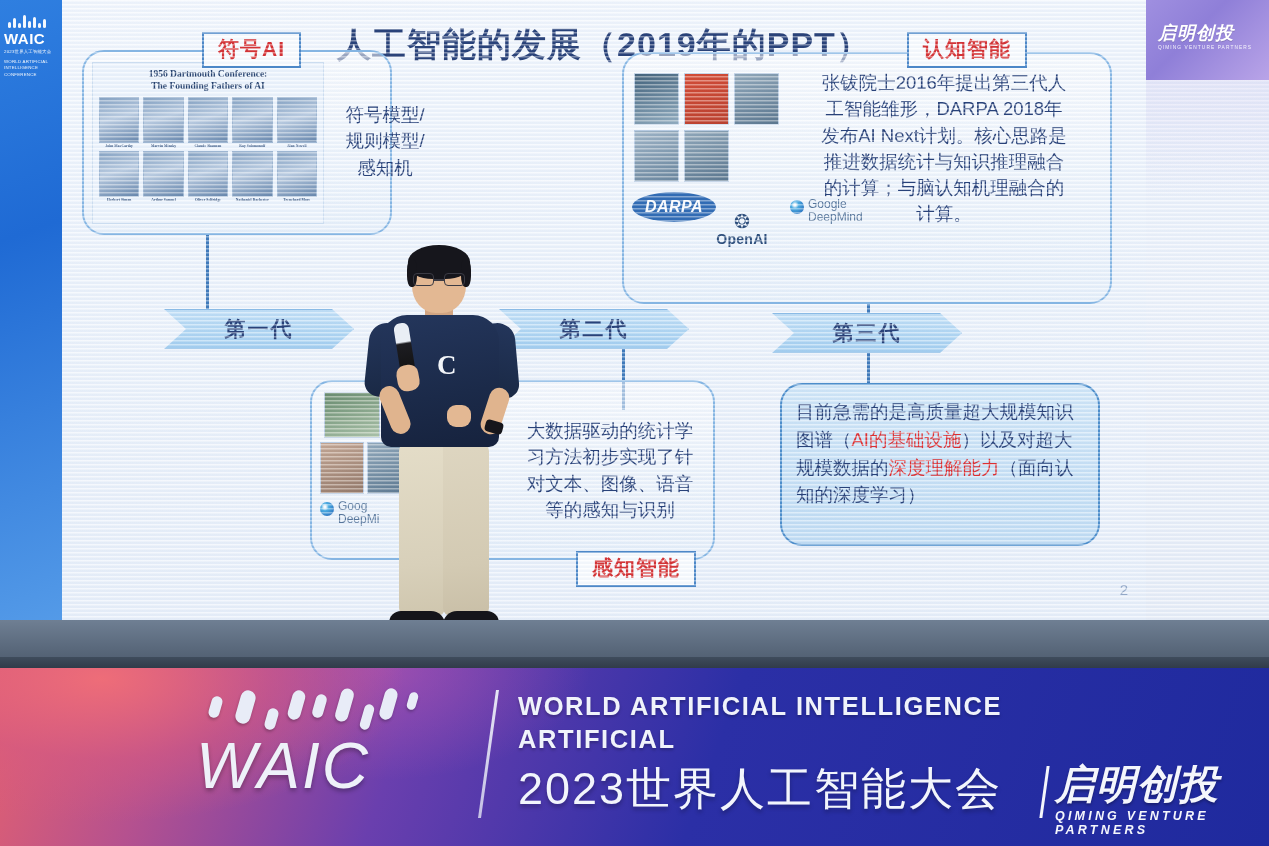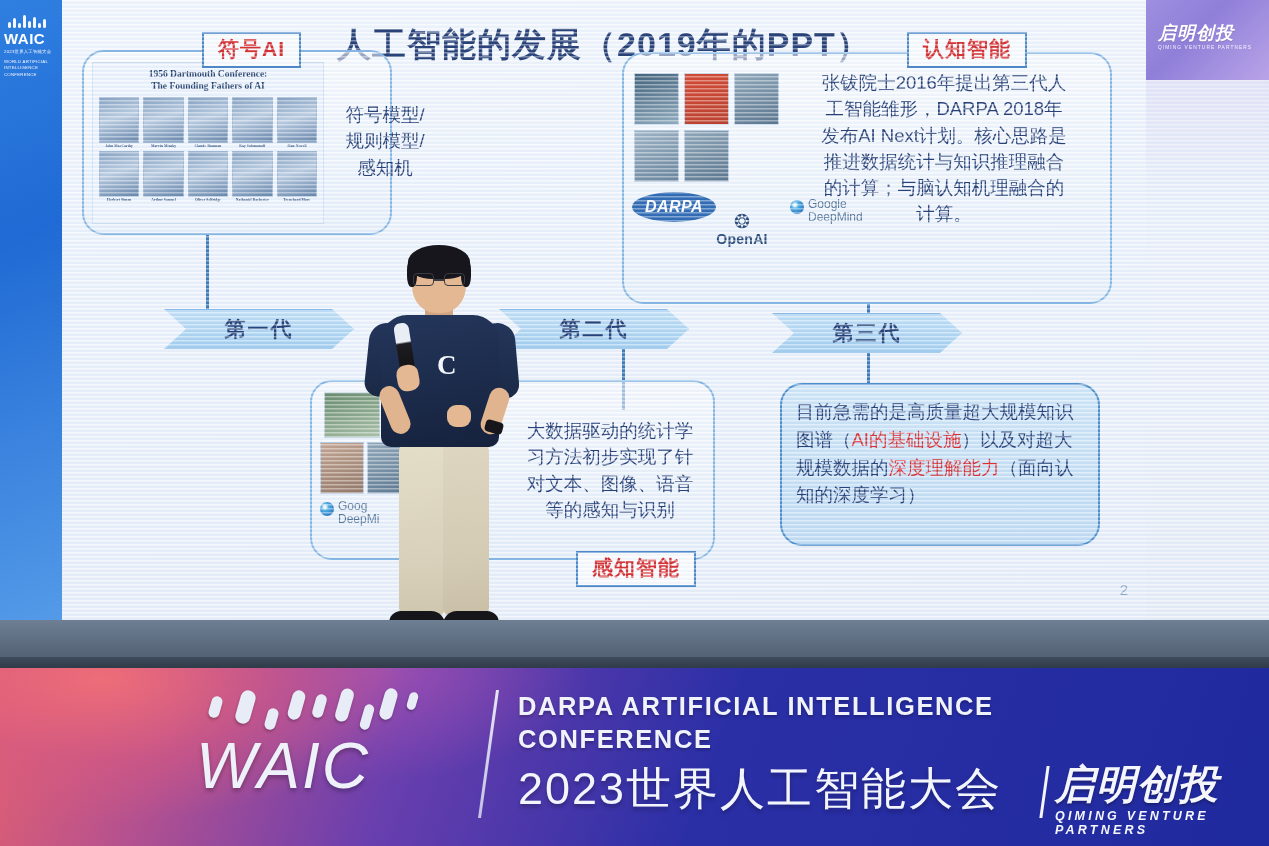--- a/index.html
+++ b/index.html
@@ -436,22 +436,22 @@
           <i style="left:152px; top:22px; width:10px; height:26px; transform:rotate(16deg);"></i>
           <i style="left:172px; top:6px;  width:13px; height:32px; transform:rotate(16deg);"></i>
           <i style="left:198px; top:10px; width:9px;  height:18px; transform:rotate(16deg);"></i>
         </div>
         <div class="wtxt">WAIC</div>
       </div>
 
       <div class="b-div"></div>
 
       <div class="b-en">
-        <div>DARPA ARTIFICIAL INTELLIGENCE</div>
-        <div>CONFERENCE</div>
+        <div>WORLD ARTIFICIAL INTELLIGENCE</div>
+        <div>ARTIFICIAL</div>
       </div>
 
       <div class="b-cn">2023世界人工智能大会</div>
 
       <div class="b-qm">
         <div class="bar"></div>
         <div class="cn">启明创投</div>
         <div class="en">QIMING VENTURE PARTNERS</div>
       </div>
     </div>

